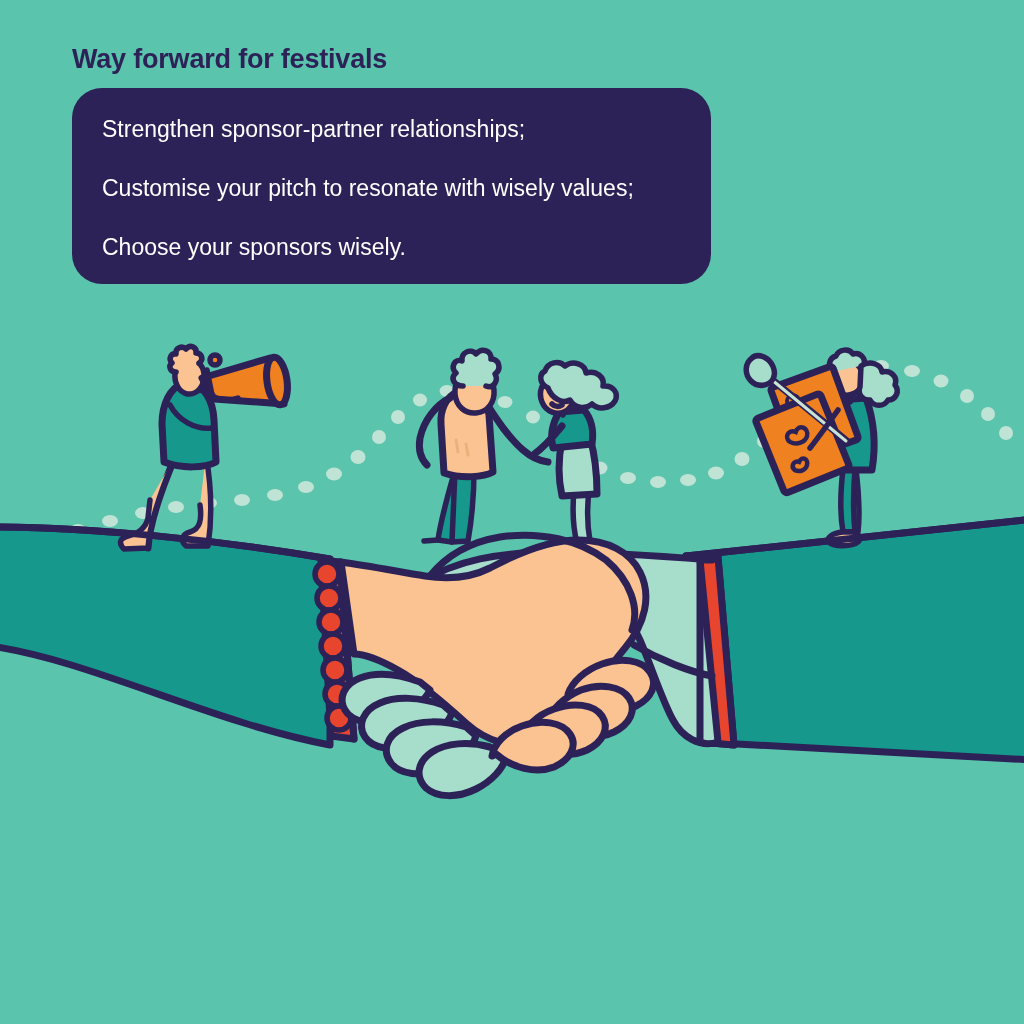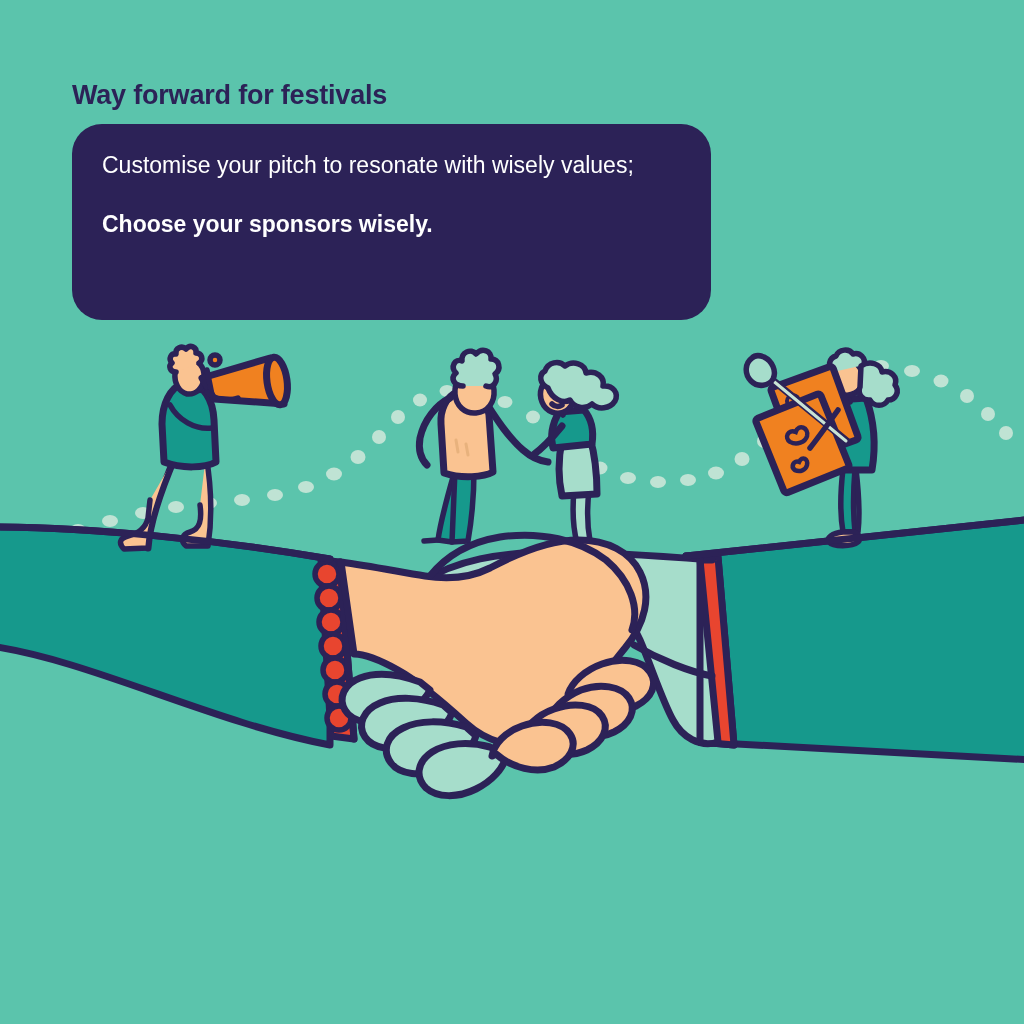--- a/index.html
+++ b/index.html
@@ -23,21 +23,20 @@
     inset: 0;
     width: 1024px;
     height: 1024px;
     display: block;
   }
   #overlay {
     position: absolute;
     inset: 0;
     width: 1024px;
     height: 916px;
-    margin-top: 36px;
   }
   .page-title {
     position: absolute;
     left: 72px;
     top: 44px;
     font-size: 27px;
     font-weight: bold;
     letter-spacing: -0.2px;
     color: #2c2257;
     white-space: nowrap;
@@ -55,21 +54,20 @@
   }
   .callout-line {
     color: #ffffff;
     font-size: 23px;
     line-height: 30px;
     margin: 0 0 29px 0;
     white-space: nowrap;
   }
   .callout-line:last-child {
     margin-bottom: 0;
-    font-weight: bold;
   }
 </style>
 </head>
 <body>
 
 <div id="canvas">
 
   <svg id="art" viewBox="0 0 1024 1024" xmlns="http://www.w3.org/2000/svg">
     <defs>
       <style>
@@ -298,18 +296,19 @@
 
     <path d="M -10,527 C 90,527 220,540 330,559" class="ol" fill="none"></path>
     <path d="M 1034,519 L 686,556" class="ol" fill="none"></path>
   </svg>
 
   <div id="overlay">
 
     <div class="page-title">Way forward for festivals</div>
 
     <div class="callout-box">
+      <p class="callout-line">Strengthen sponsor-partner relationships;</p>
       <p class="callout-line">Customise your pitch to resonate with wisely values;</p>
       <p class="callout-line">Choose your sponsors wisely.</p>
     </div>
 
   </div>
 </div>
 
 </body></html>

